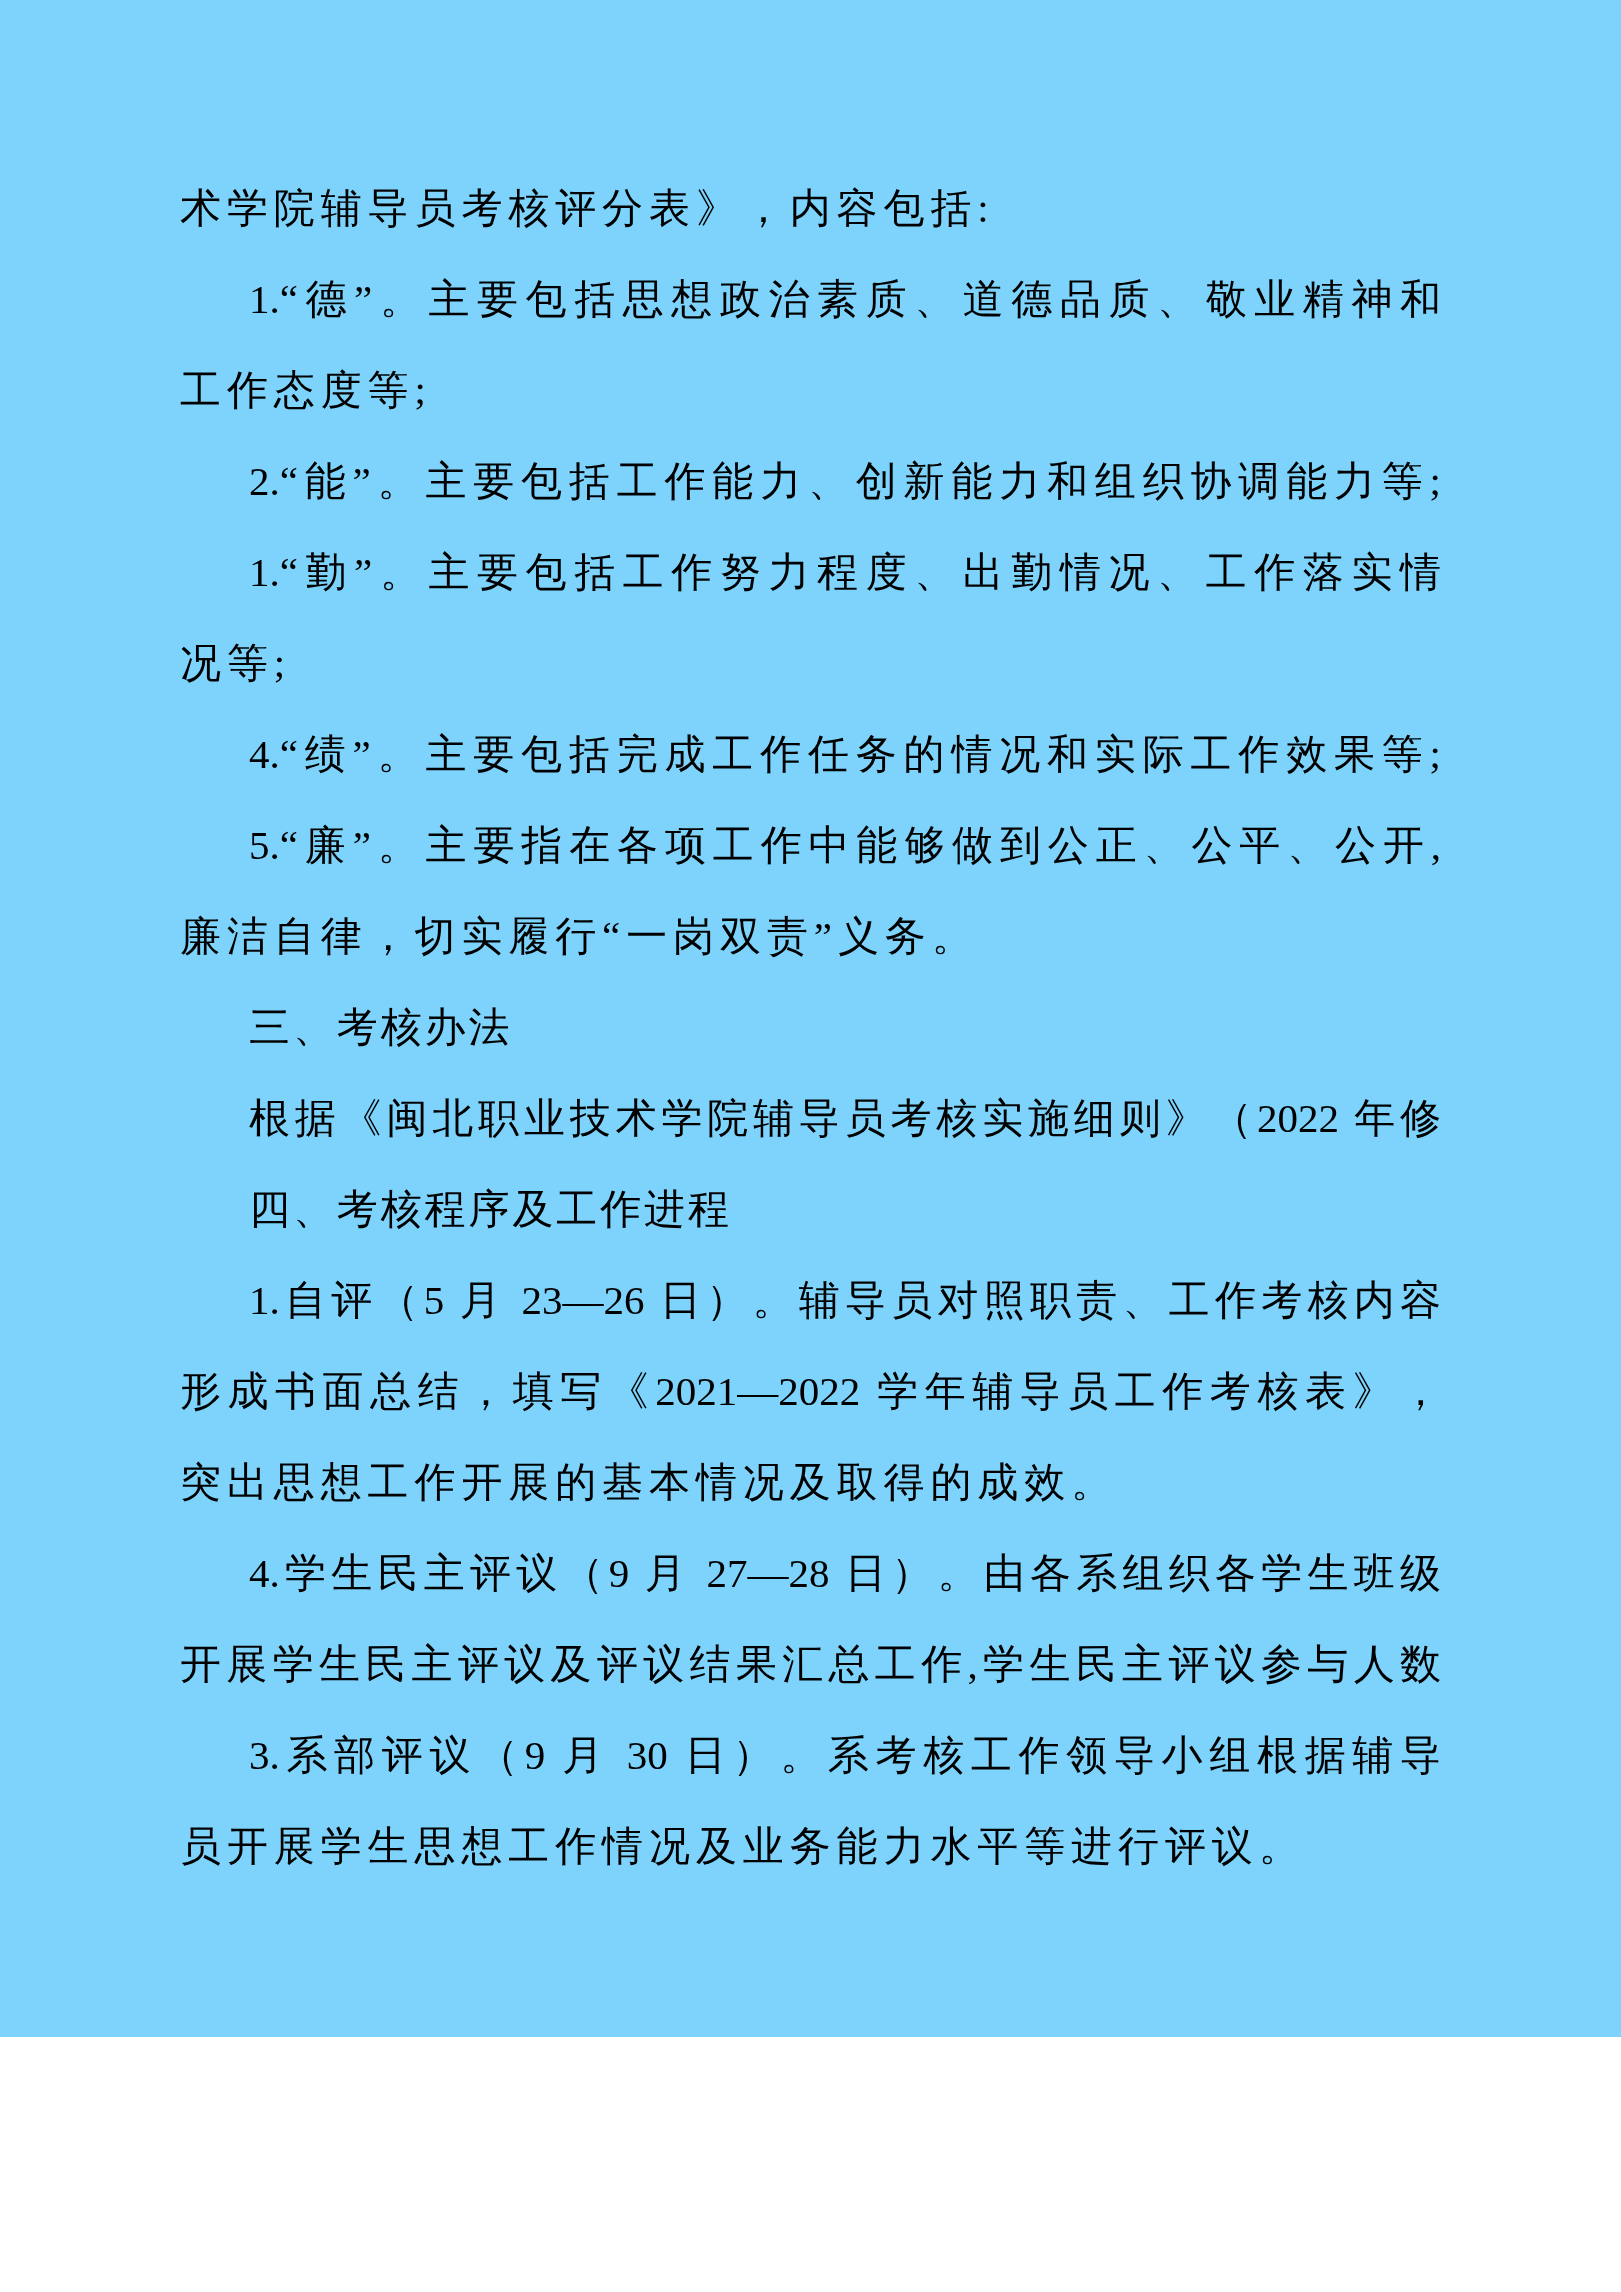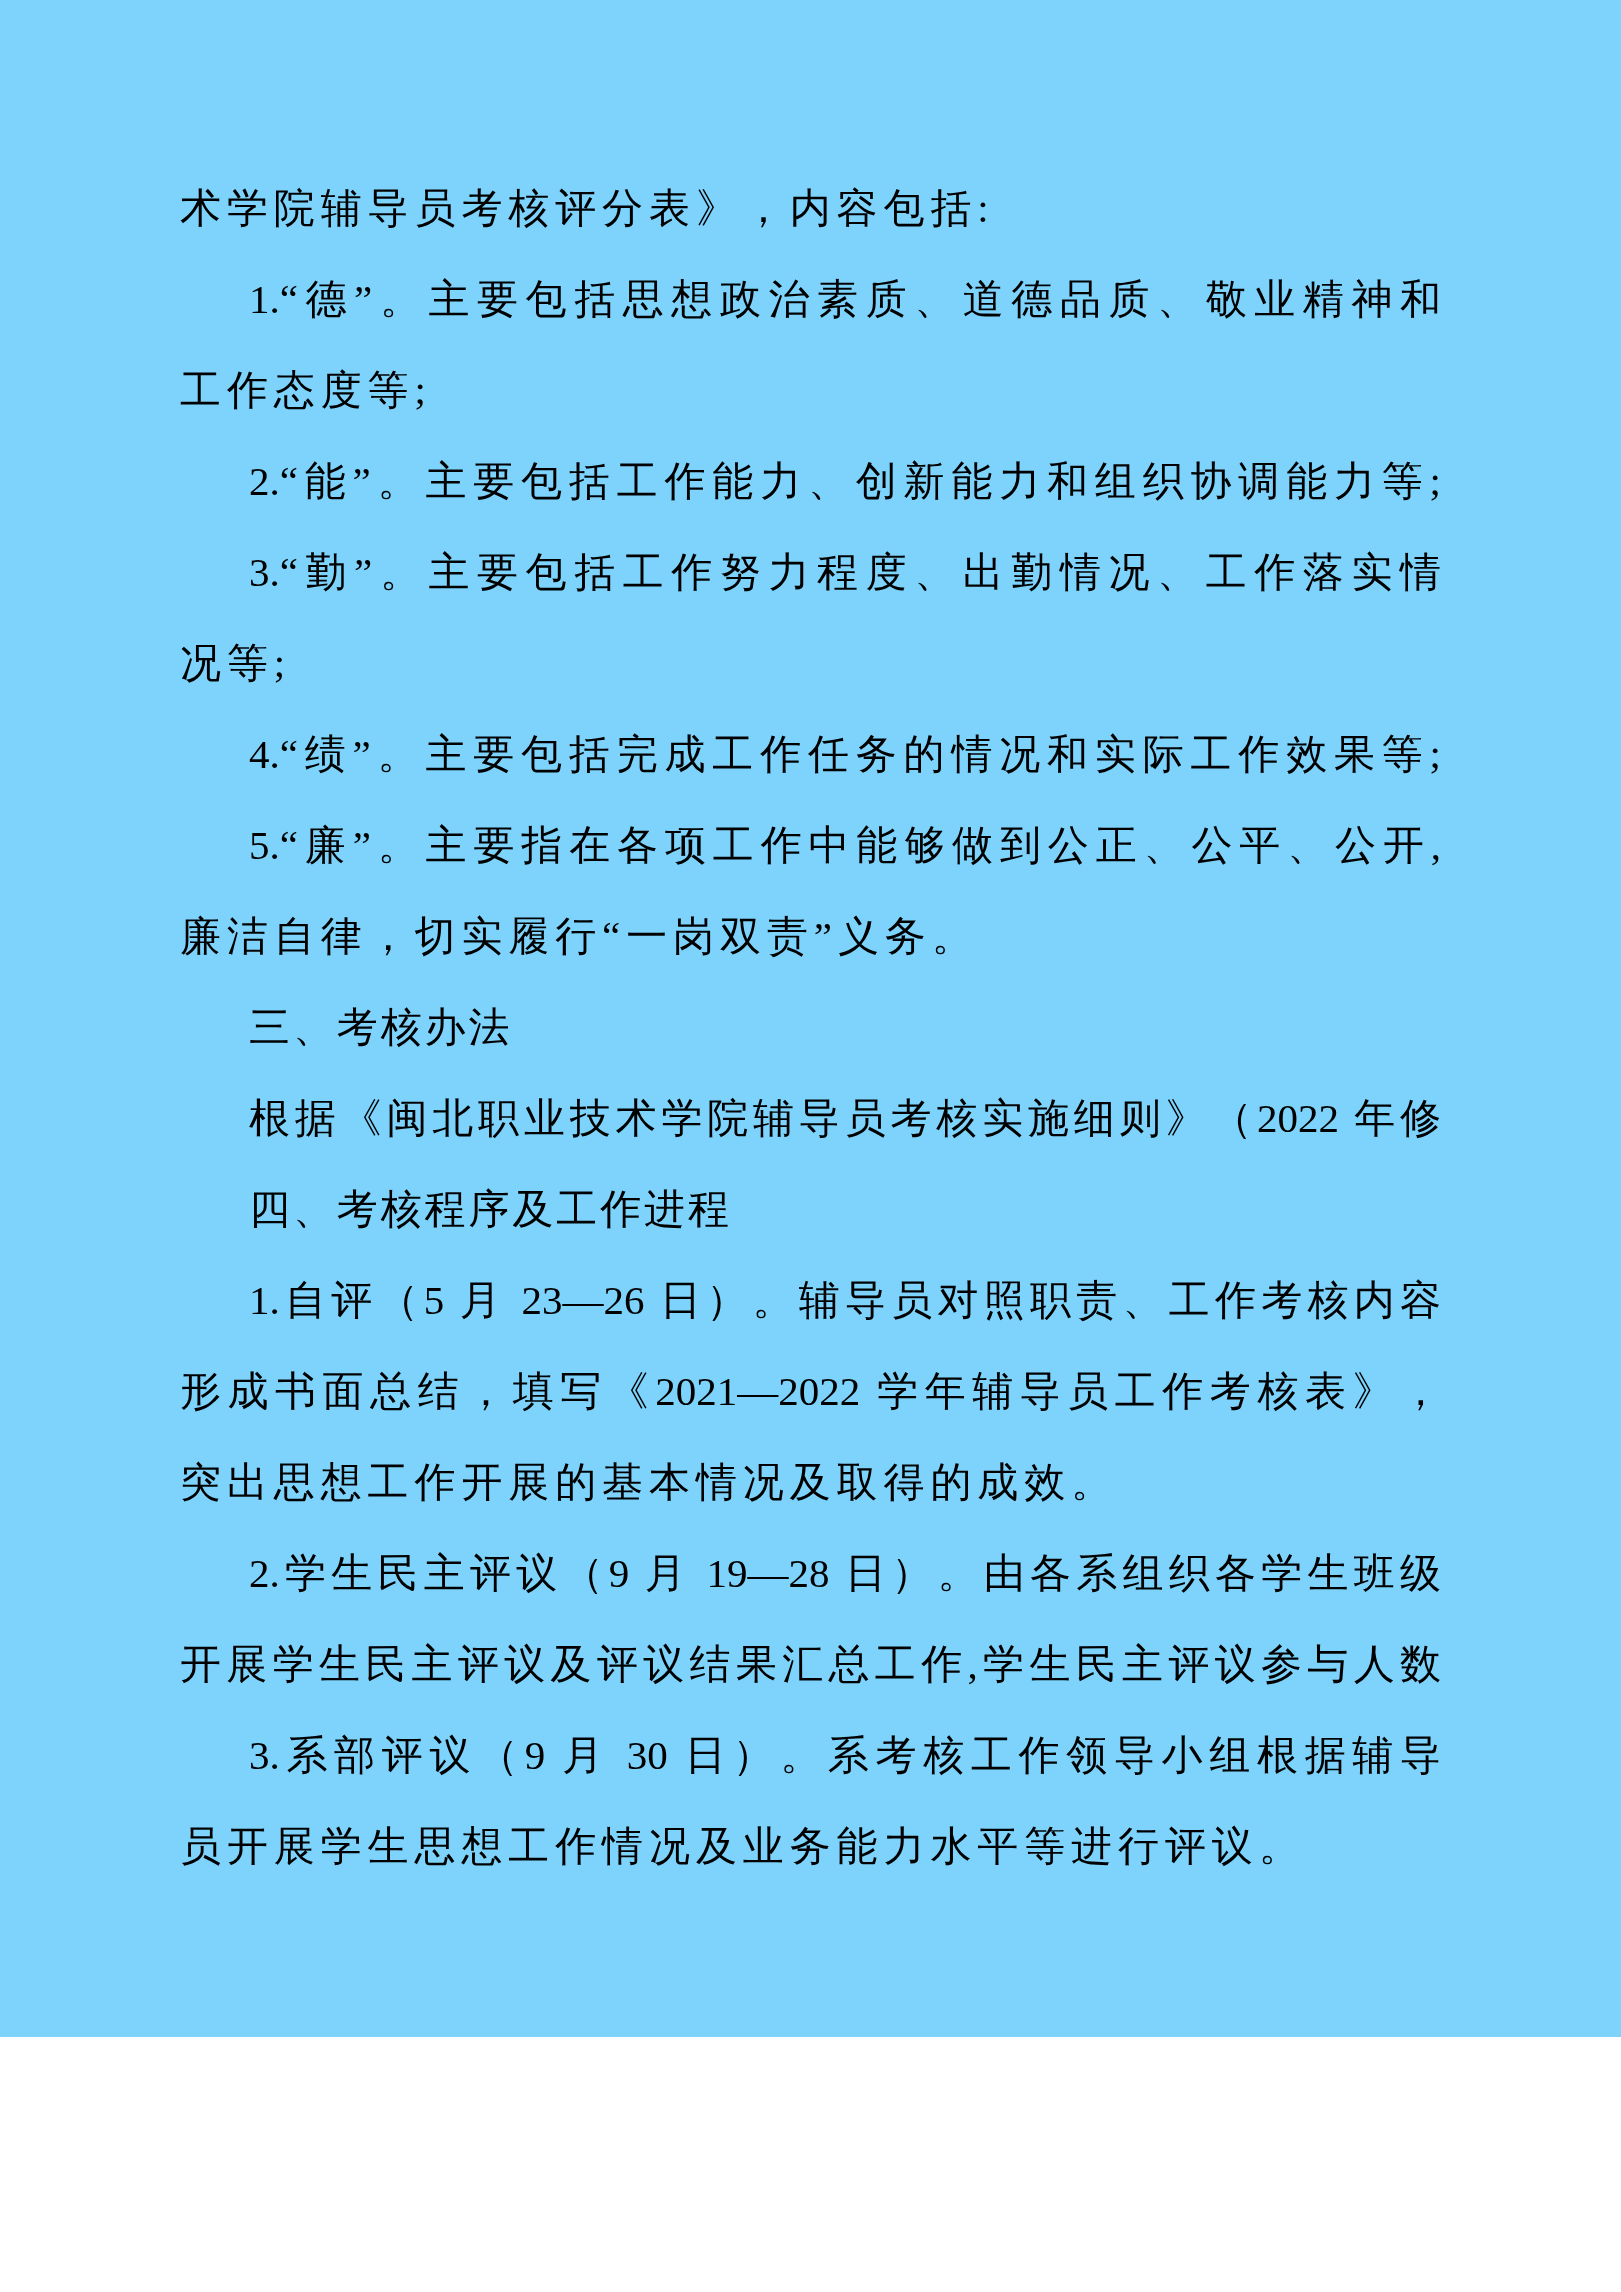--- a/index.html
+++ b/index.html
@@ -53,31 +53,31 @@
 </style>
 </head>
 <body>
 
 <div class="page">
   <div class="content">
       <div class="line">术学院辅导员考核评分表》，内容包括:</div>
       <div class="line just ind">1.“德”。主要包括思想政治素质、道德品质、敬业精神和</div>
       <div class="line">工作态度等;</div>
       <div class="line just ind">2.“能”。主要包括工作能力、创新能力和组织协调能力等;</div>
-      <div class="line just ind">3.“勤”。主要包括工作努力程度、出勤情况、工作落实情</div>
+      <div class="line just ind">1.“勤”。主要包括工作努力程度、出勤情况、工作落实情</div>
       <div class="line">况等;</div>
       <div class="line just ind">4.“绩”。主要包括完成工作任务的情况和实际工作效果等;</div>
       <div class="line just ind">5.“廉”。主要指在各项工作中能够做到公正、公平、公开,</div>
       <div class="line">廉洁自律，切实履行“一岗双责”义务。</div>
       <div class="line ind bold">三、考核办法</div>
       <div class="line just ind">根据《闽北职业技术学院辅导员考核实施细则》（2022 年修</div>
       <div class="line ind bold">四、考核程序及工作进程</div>
       <div class="line just ind">1.自评（5 月 23—26 日）。辅导员对照职责、工作考核内容</div>
       <div class="line just">形成书面总结，填写《2021—2022 学年辅导员工作考核表》，</div>
       <div class="line">突出思想工作开展的基本情况及取得的成效。</div>
-      <div class="line just ind">2.学生民主评议（9 月 19—28 日）。由各系组织各学生班级</div>
+      <div class="line just ind">4.学生民主评议（9 月 27—28 日）。由各系组织各学生班级</div>
       <div class="line just">开展学生民主评议及评议结果汇总工作,学生民主评议参与人数</div>
       <div class="line just ind">3.系部评议（9 月 30 日）。系考核工作领导小组根据辅导</div>
       <div class="line">员开展学生思想工作情况及业务能力水平等进行评议。</div>
     </div>
   <div class="footer">- 2 -</div>
 </div>
 
 
 </body></html>

